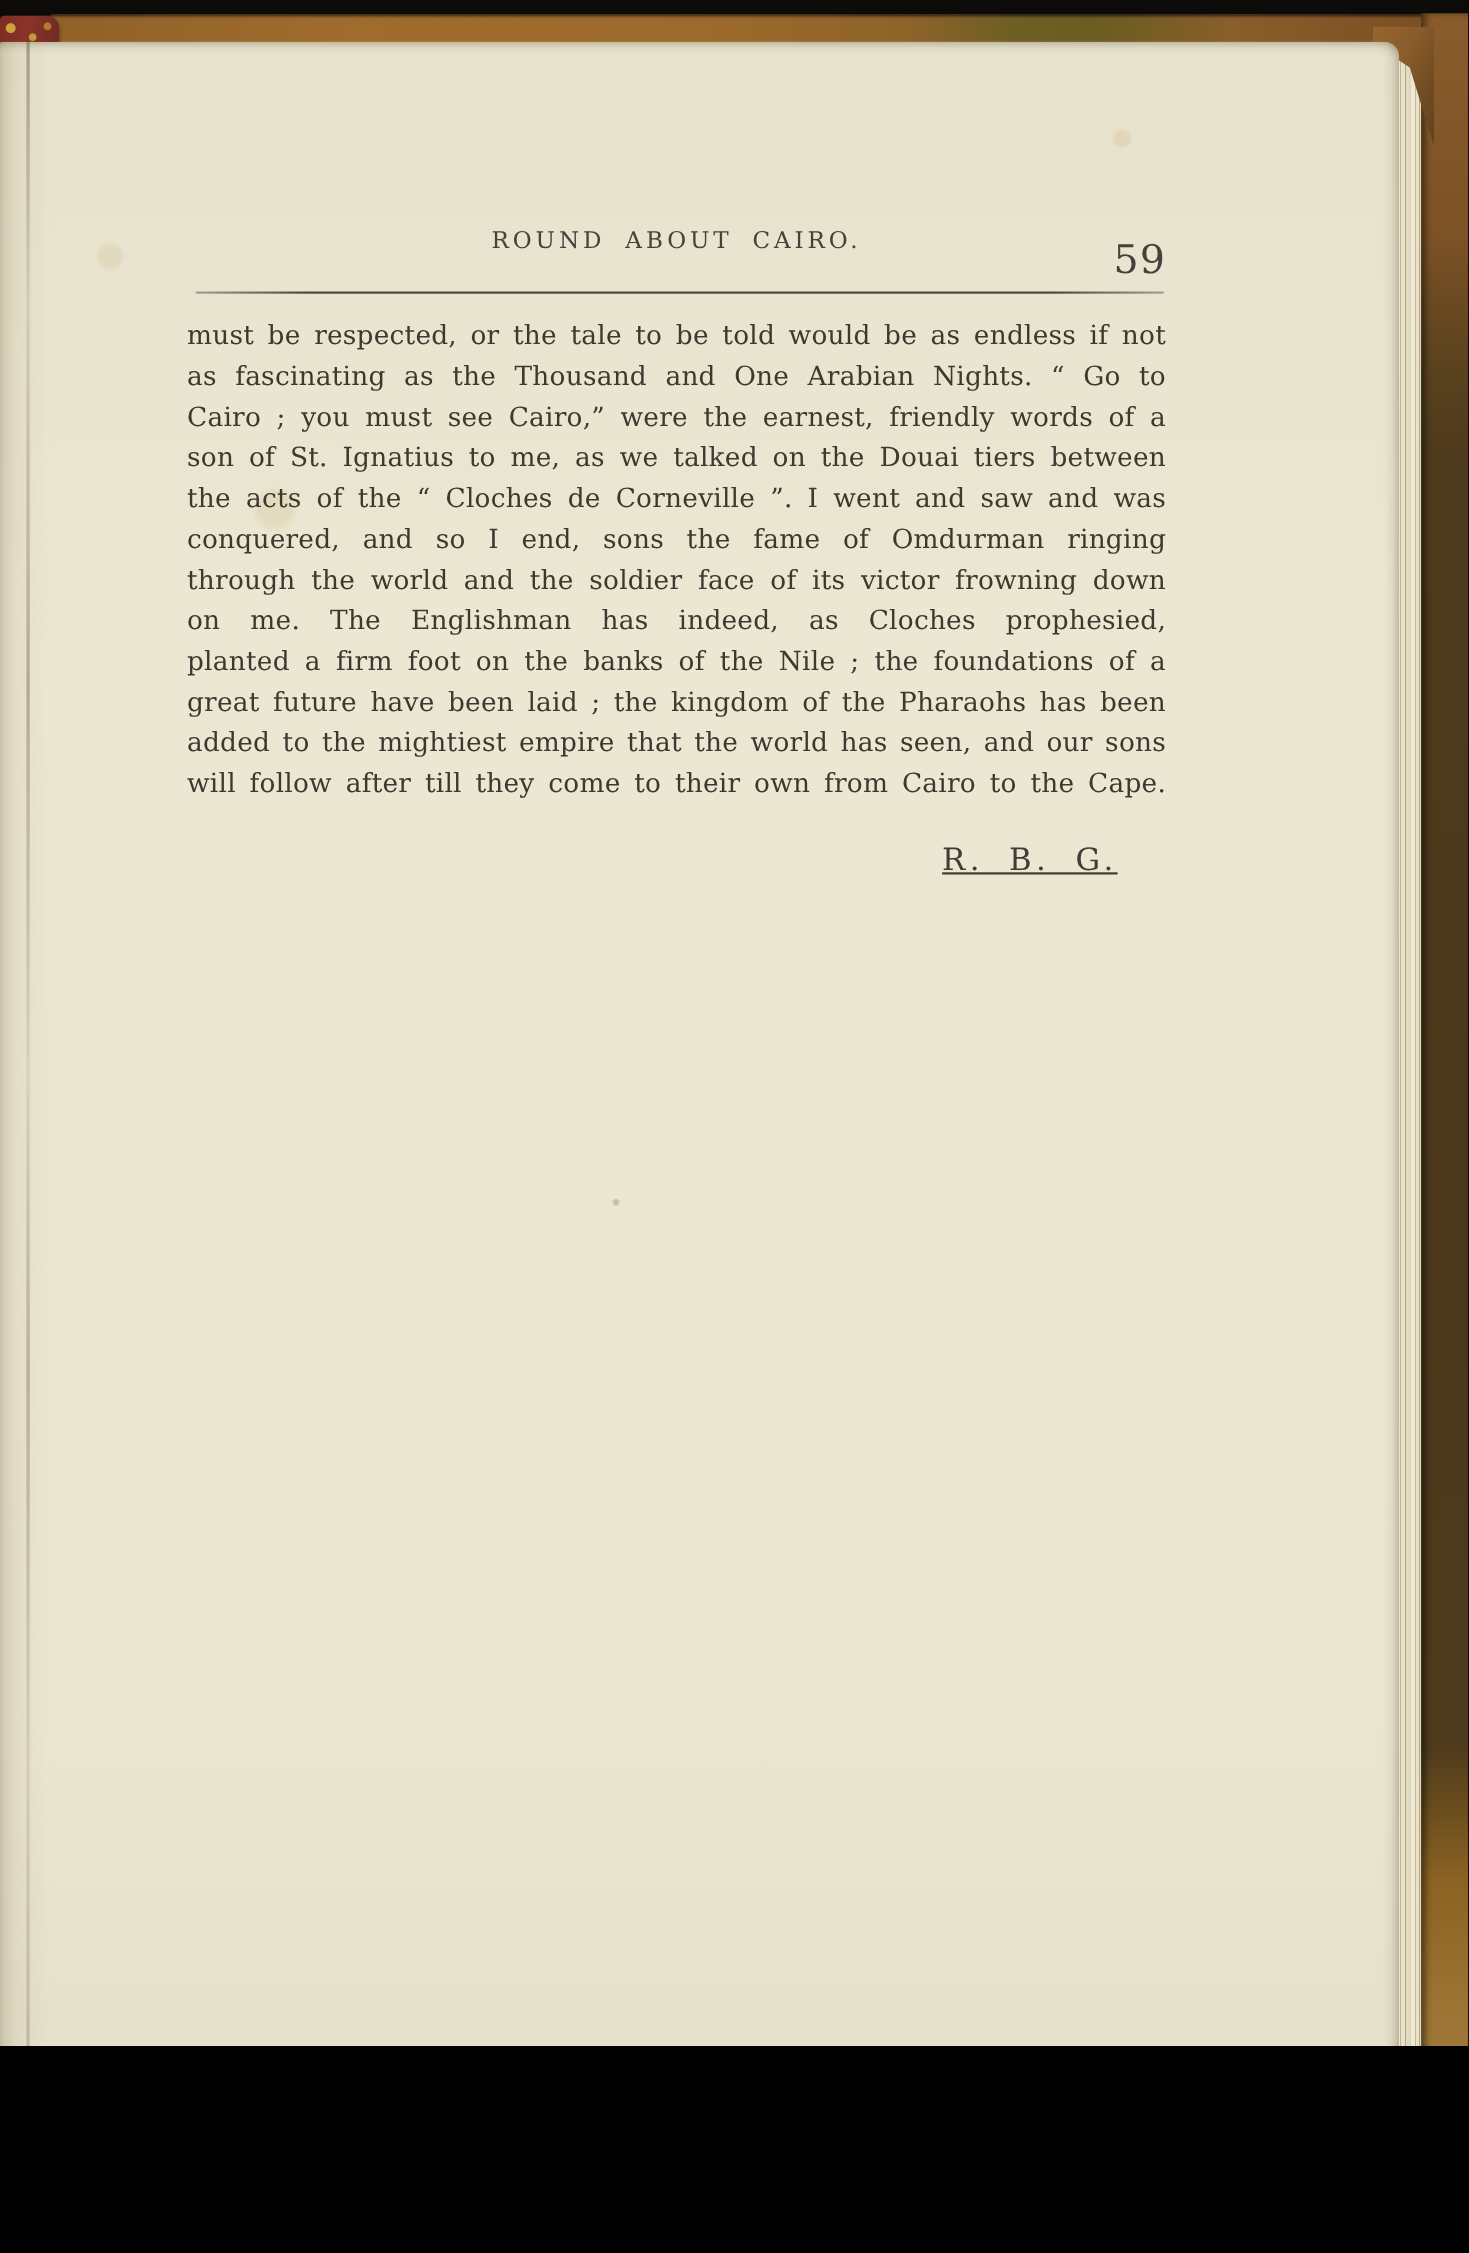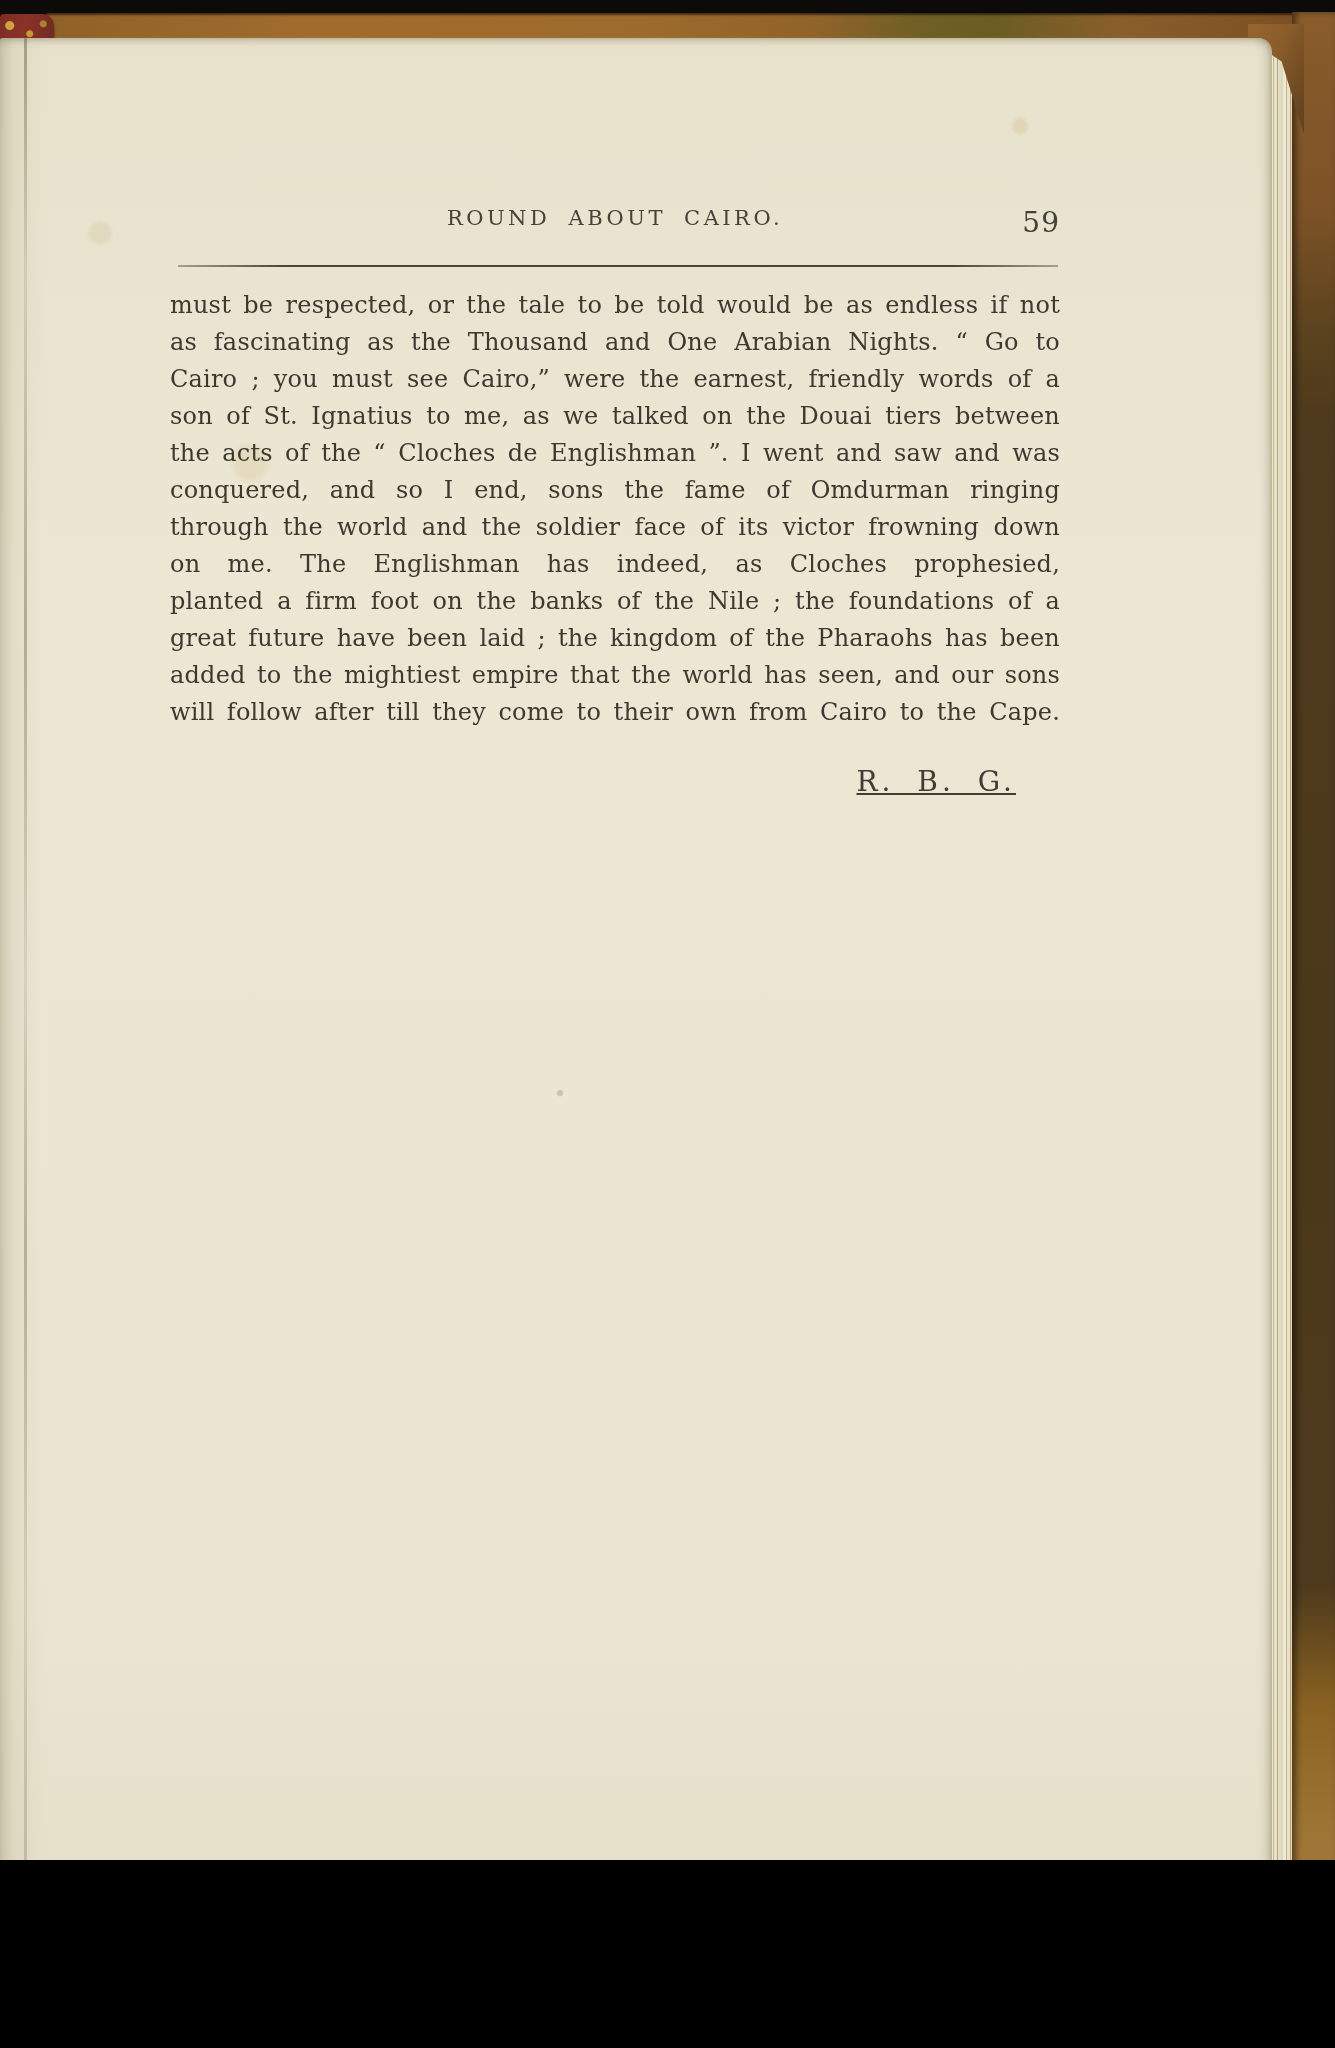--- a/index.html
+++ b/index.html
@@ -99,22 +99,22 @@
   }
 
   
   .header-row{left:170px;top:162px;width:890px;height:42px;}
   .running-title{
     left:0;top:6px;width:100%;text-align:center;
     font-size:21px;letter-spacing:3.5px;word-spacing:8px;
     color:#46413a;
   }
   .page-number{
-    right:0;top:6px;
-    font-size:28px;letter-spacing:1px;color:#44403a;
+    right:0;top:16px;
+    font-size:36px;letter-spacing:1px;color:#44403a;
   }
   .header-rule{
     left:178px;top:227px;width:880px;height:2px;
     background:linear-gradient(90deg,#55504676,#4b443a 12%,#4b443a 88%,#55504676);
   }
   .body-text{left:170px;top:249px;width:890px;}
   .text-line{
     position:relative;display:block;width:890px;height:37px;
     line-height:37px;font-size:24px;overflow:hidden;
     text-align:justify;text-align-last:justify;
@@ -148,21 +148,21 @@
       <div class="page-number">59</div>
     </div>
 
     <div class="header-rule"></div>
 
     <div class="body-text">
       <span class="text-line">must be respected, or the tale to be told would be as endless if not</span>
       <span class="text-line">as fascinating as the Thousand and One Arabian Nights. “ Go to</span>
       <span class="text-line">Cairo ; you must see Cairo,” were the earnest, friendly words of a</span>
       <span class="text-line">son of St. Ignatius to me, as we talked on the Douai tiers between</span>
-      <span class="text-line">the acts of the “ Cloches de Englishman ”. I went and saw and was</span>
+      <span class="text-line">the acts of the “ Cloches de Corneville ”. I went and saw and was</span>
       <span class="text-line">conquered, and so I end, sons the fame of Omdurman ringing</span>
       <span class="text-line">through the world and the soldier face of its victor frowning down</span>
       <span class="text-line">on me. The Englishman has indeed, as Cloches prophesied,</span>
       <span class="text-line">planted a firm foot on the banks of the Nile ; the foundations of a</span>
       <span class="text-line">great future have been laid ; the kingdom of the Pharaohs has been</span>
       <span class="text-line">added to the mightiest empire that the world has seen, and our sons</span>
       <span class="text-line">will follow after till they come to their own from Cairo to the Cape.</span>
     </div>
 
     <div class="signature">R. B. G.</div>

